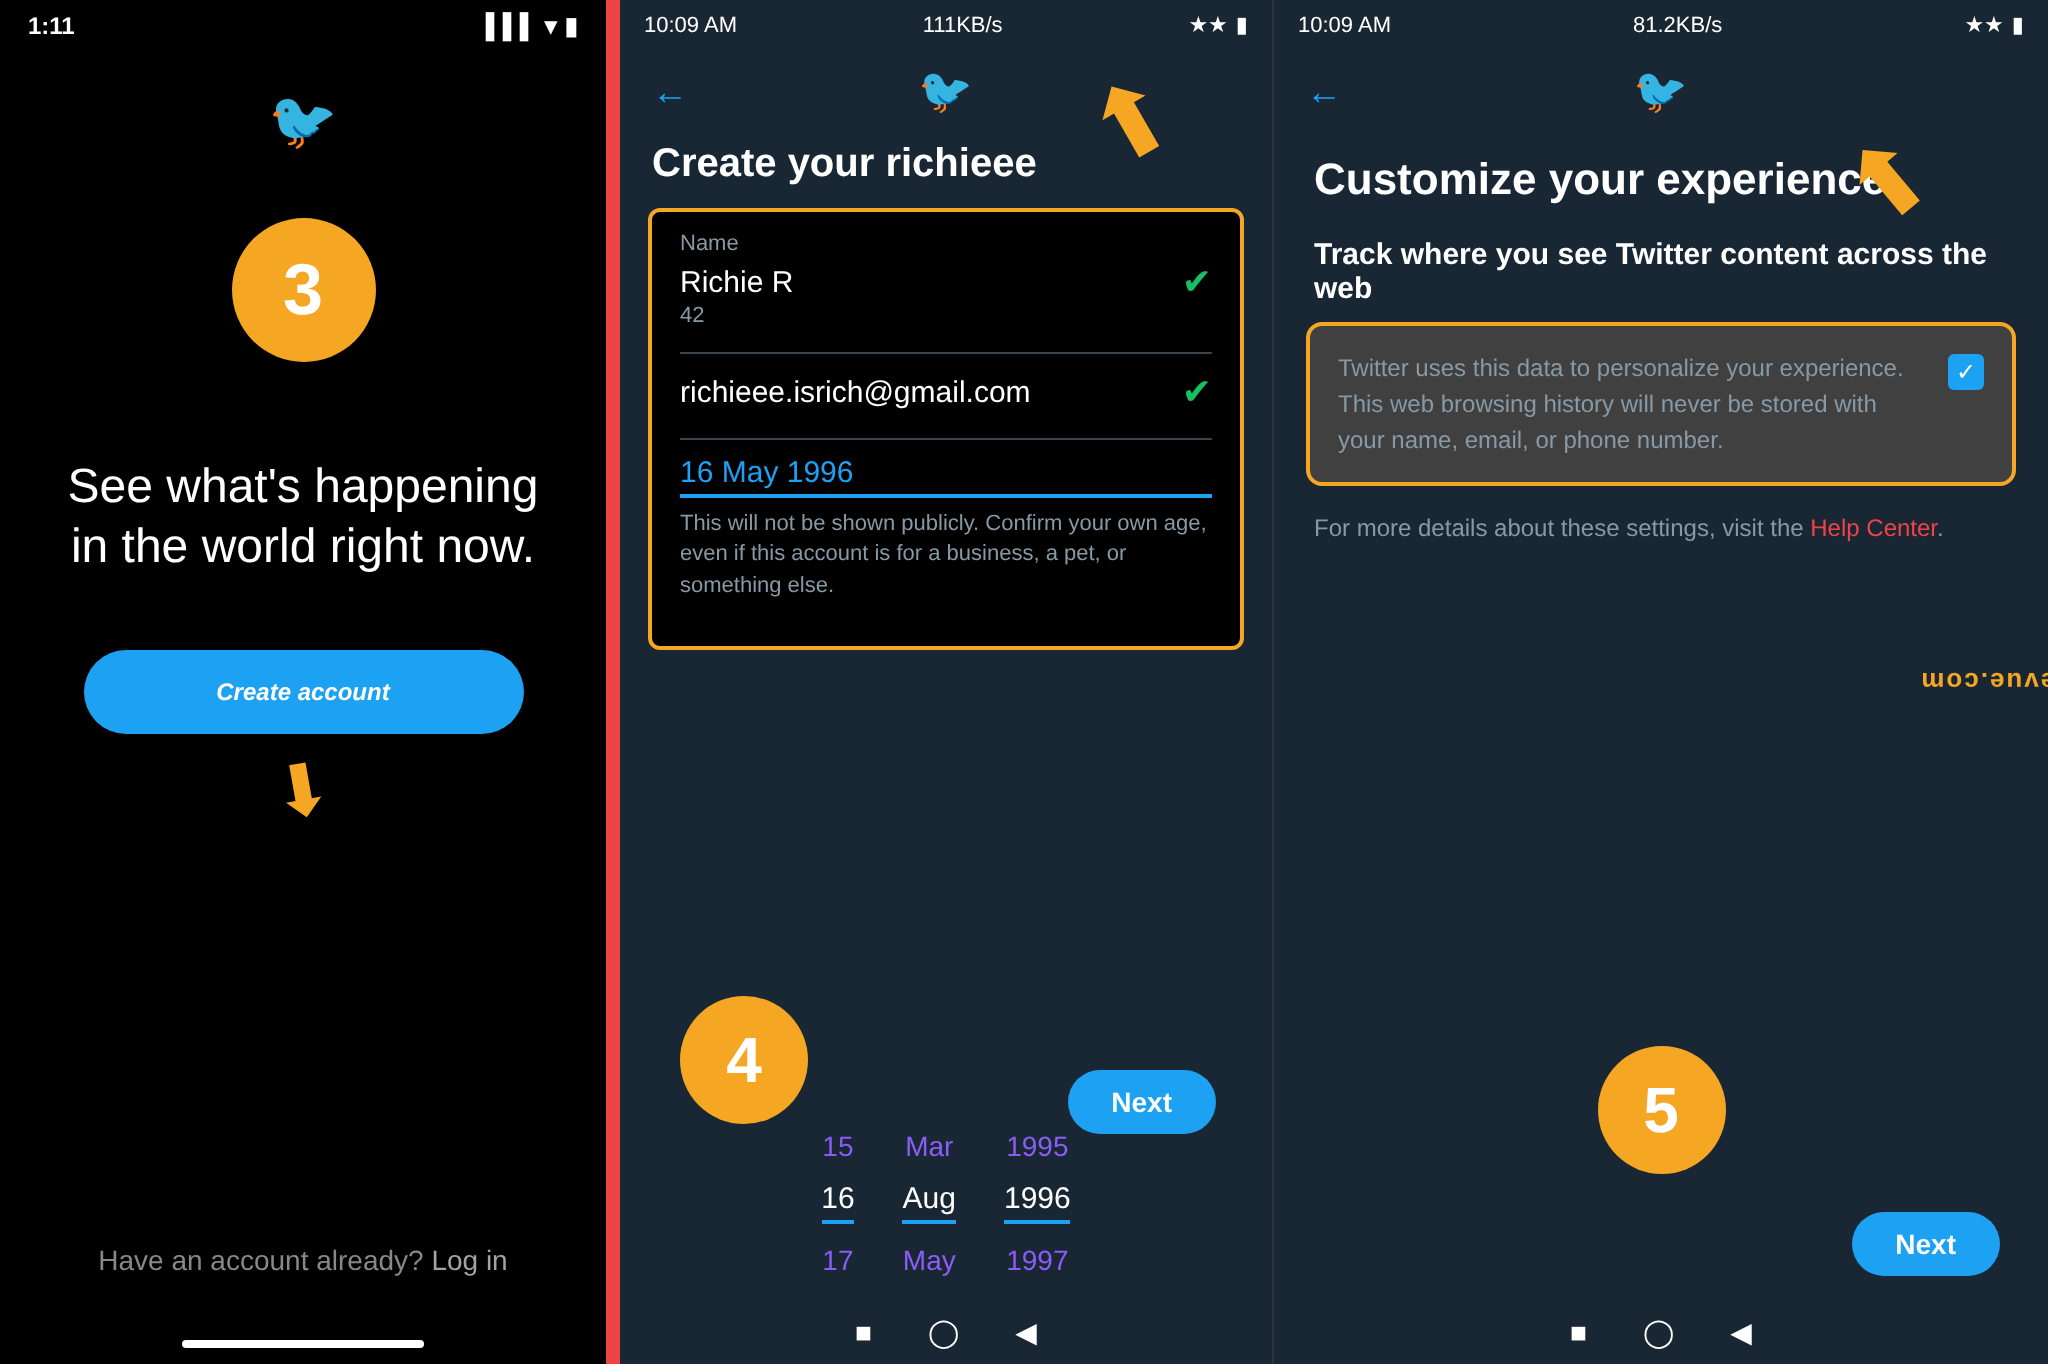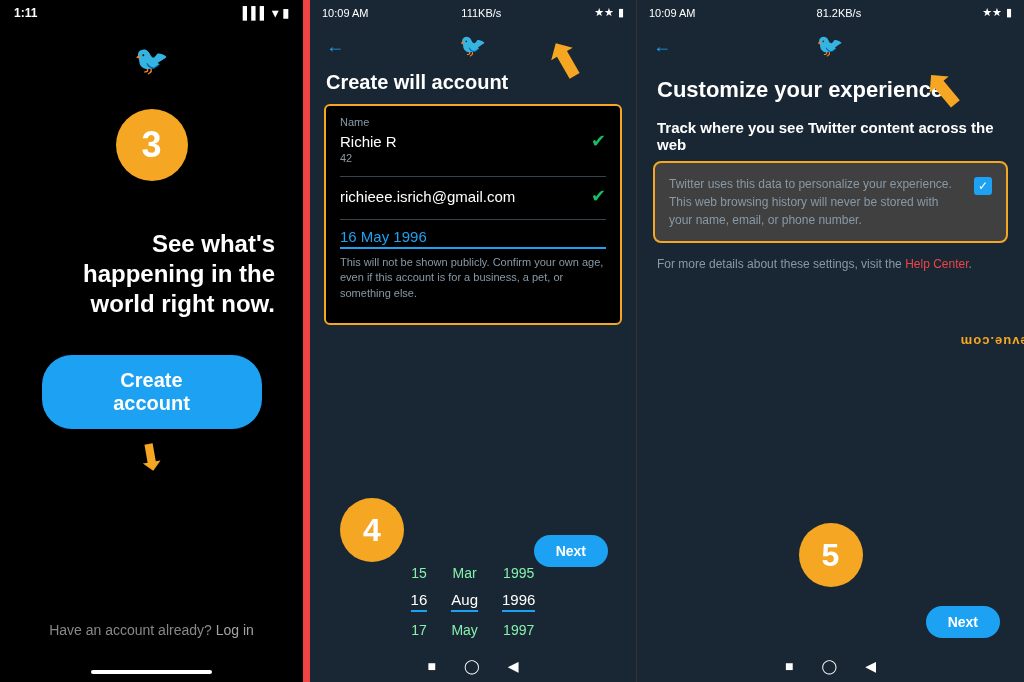--- a/index.html
+++ b/index.html
@@ -53,37 +53,38 @@
       align-items: center;
       justify-content: center;
       color: #fff;
       font-size: 36px;
       font-weight: 800;
       margin-top: 32px;
     }
     .screen1-tagline {
       color: #fff;
       font-size: 24px;
-      font-weight: 700;
-      text-align: right;
+      font-weight: 400;
+      text-align: center;
       padding: 0 28px;
       margin-top: 48px;
       line-height: 1.25;
     }
     .create-account-btn {
       margin-top: 36px;
       background: #1DA1F2;
       color: #fff;
       border: none;
       border-radius: 30px;
       padding: 14px 48px;
-      font-size: 20px;
+      font-size: 12px;
       font-weight: 700;
       cursor: pointer;
       width: 220px;
+      font-style: italic;
     }
     .arrow-down {
       color: #F5A623;
       font-size: 36px;
       margin-top: 8px;
       transform: rotate(-10deg);
     }
     .login-text {
       color: #888;
       font-size: 14px;
@@ -232,21 +233,21 @@
       padding: 8px 0;
       margin-top: 4px;
     }
     .date-col {
       display: flex;
       flex-direction: column;
       align-items: center;
       gap: 10px;
     }
     .date-item {
-      color: #86efac;
+      color: #8b5cf6;
       font-size: 14px;
     }
     .date-item.selected {
       color: #fff;
       font-size: 15px;
       border-bottom: 2px solid #1DA1F2;
       padding-bottom: 2px;
     }
 
     .screen2-nav {
@@ -464,21 +465,21 @@
       <span>★★</span>
       <span>▮</span>
     </div>
   </div>
 
   <div class="screen2-header">
     <span class="back-arrow">←</span>
     <span style="color:#1DA1F2;font-size:22px;">🐦</span>
   </div>
 
-  <div class="screen2-title">Create will account</div>
+  <div class="screen2-title">Create your richieee</div>
 
   <div class="orange-arrow arrow-s2-top">⬇</div>
 
   <div class="form-box">
 
     <div class="form-field">
       <div class="field-label">Name</div>
       <div class="field-row">
         <span class="field-value">Richie R</span>
         <span class="field-check">✔</span>

